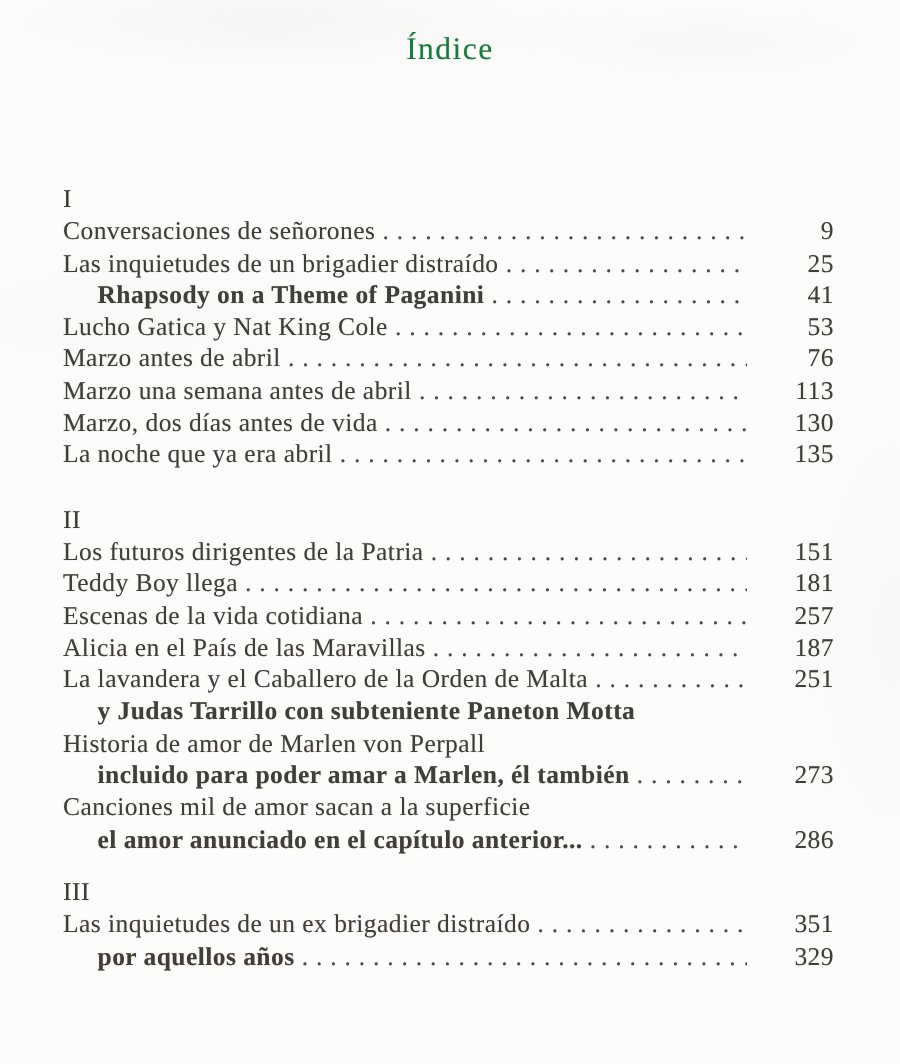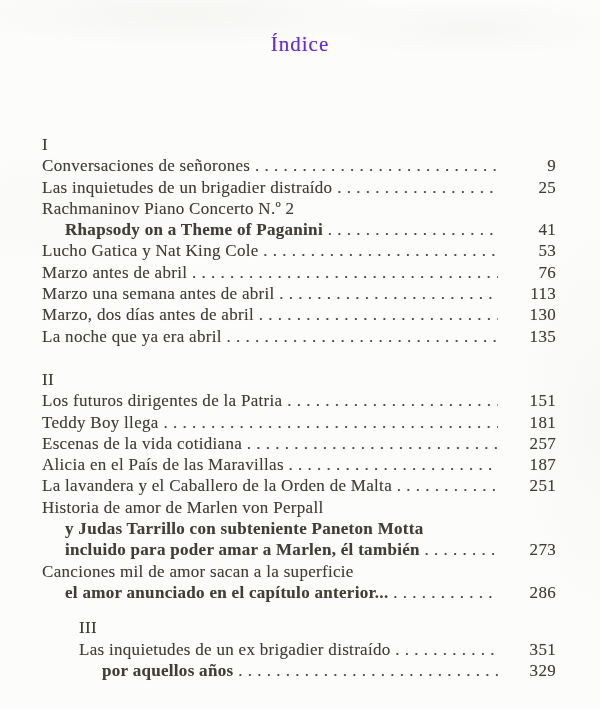--- a/index.html
+++ b/index.html
@@ -20,27 +20,27 @@
       #fcfcfa;
   }
   .page {
     width: 100%;
     height: 100%;
     box-sizing: border-box;
     position: relative;
   }
   .title {
     margin: 0;
-    padding-top: 30px;
+    padding-top: 18px;
     line-height: 28px;
     text-align: center;
     font-size: 21px;
     font-weight: normal;
     letter-spacing: 1px;
-    color: #6d28d9;
+    color: #15803d;
     text-shadow: 0 0 0.7px rgba(62,58,50,0.45);
   }
   .toc {
     margin: 76px 44px 0 42px;
     font-size: 17px;
     line-height: 21.3px;
     letter-spacing: 0.3px;
     text-shadow: 0 0 0.7px rgba(70,66,60,0.38);
   }
   .numeral {
@@ -66,42 +66,39 @@
     color: #4c4943;
   }
   .leader::after {
     content: " . . . . . . . . . . . . . . . . . . . . . . . . . . . . . . . . . . . . . . . . . . . . . . . . . . . . . . . . . . . .";
   }
   .pagenum {
     flex: 0 0 58px;
     text-align: right;
   }
   .section-2 { margin-top: 22px; }
-  .section-3 { margin-top: 14px; margin-left: 37px; }
+  .section-3 { margin-top: 14px; }
 </style>
 </head>
 <body>
 
 <div class="page">
   <h1 class="title">Índice</h1>
   <div class="toc" id="toc-root">
       <div class="section section-1">
         <div class="numeral">I</div>
         <div class="row">
           <span class="entry-text">Conversaciones de señorones</span>
           <span class="leader"></span>
           <span class="pagenum">9</span>
         </div>
         <div class="row">
           <span class="entry-text">Las inquietudes de un brigadier distraído</span>
           <span class="leader"></span>
           <span class="pagenum">25</span>
-        </div>
-        <div class="row">
-          <span class="entry-text">Rachmaninov Piano Concerto N.º 2</span>
         </div>
         <div class="row">
           <span class="entry-text indent">Rhapsody on a Theme of Paganini</span>
           <span class="leader"></span>
           <span class="pagenum">41</span>
         </div>
         <div class="row">
           <span class="entry-text">Lucho Gatica y Nat King Cole</span>
           <span class="leader"></span>
           <span class="pagenum">53</span>
@@ -110,21 +107,21 @@
           <span class="entry-text">Marzo antes de abril</span>
           <span class="leader"></span>
           <span class="pagenum">76</span>
         </div>
         <div class="row">
           <span class="entry-text">Marzo una semana antes de abril</span>
           <span class="leader"></span>
           <span class="pagenum">113</span>
         </div>
         <div class="row">
-          <span class="entry-text">Marzo, dos días antes de abril</span>
+          <span class="entry-text">Marzo, dos días antes de vida</span>
           <span class="leader"></span>
           <span class="pagenum">130</span>
         </div>
         <div class="row">
           <span class="entry-text">La noche que ya era abril</span>
           <span class="leader"></span>
           <span class="pagenum">135</span>
         </div>
       </div>
       <div class="section section-2">
@@ -148,24 +145,24 @@
           <span class="entry-text">Alicia en el País de las Maravillas</span>
           <span class="leader"></span>
           <span class="pagenum">187</span>
         </div>
         <div class="row">
           <span class="entry-text">La lavandera y el Caballero de la Orden de Malta</span>
           <span class="leader"></span>
           <span class="pagenum">251</span>
         </div>
         <div class="row">
-          <span class="entry-text">Historia de amor de Marlen von Perpall</span>
+          <span class="entry-text indent">y Judas Tarrillo con subteniente Paneton Motta</span>
         </div>
         <div class="row">
-          <span class="entry-text indent">y Judas Tarrillo con subteniente Paneton Motta</span>
+          <span class="entry-text">Historia de amor de Marlen von Perpall</span>
         </div>
         <div class="row">
           <span class="entry-text indent">incluido para poder amar a Marlen, él también</span>
           <span class="leader"></span>
           <span class="pagenum">273</span>
         </div>
         <div class="row">
           <span class="entry-text">Canciones mil de amor sacan a la superficie</span>
         </div>
         <div class="row">

